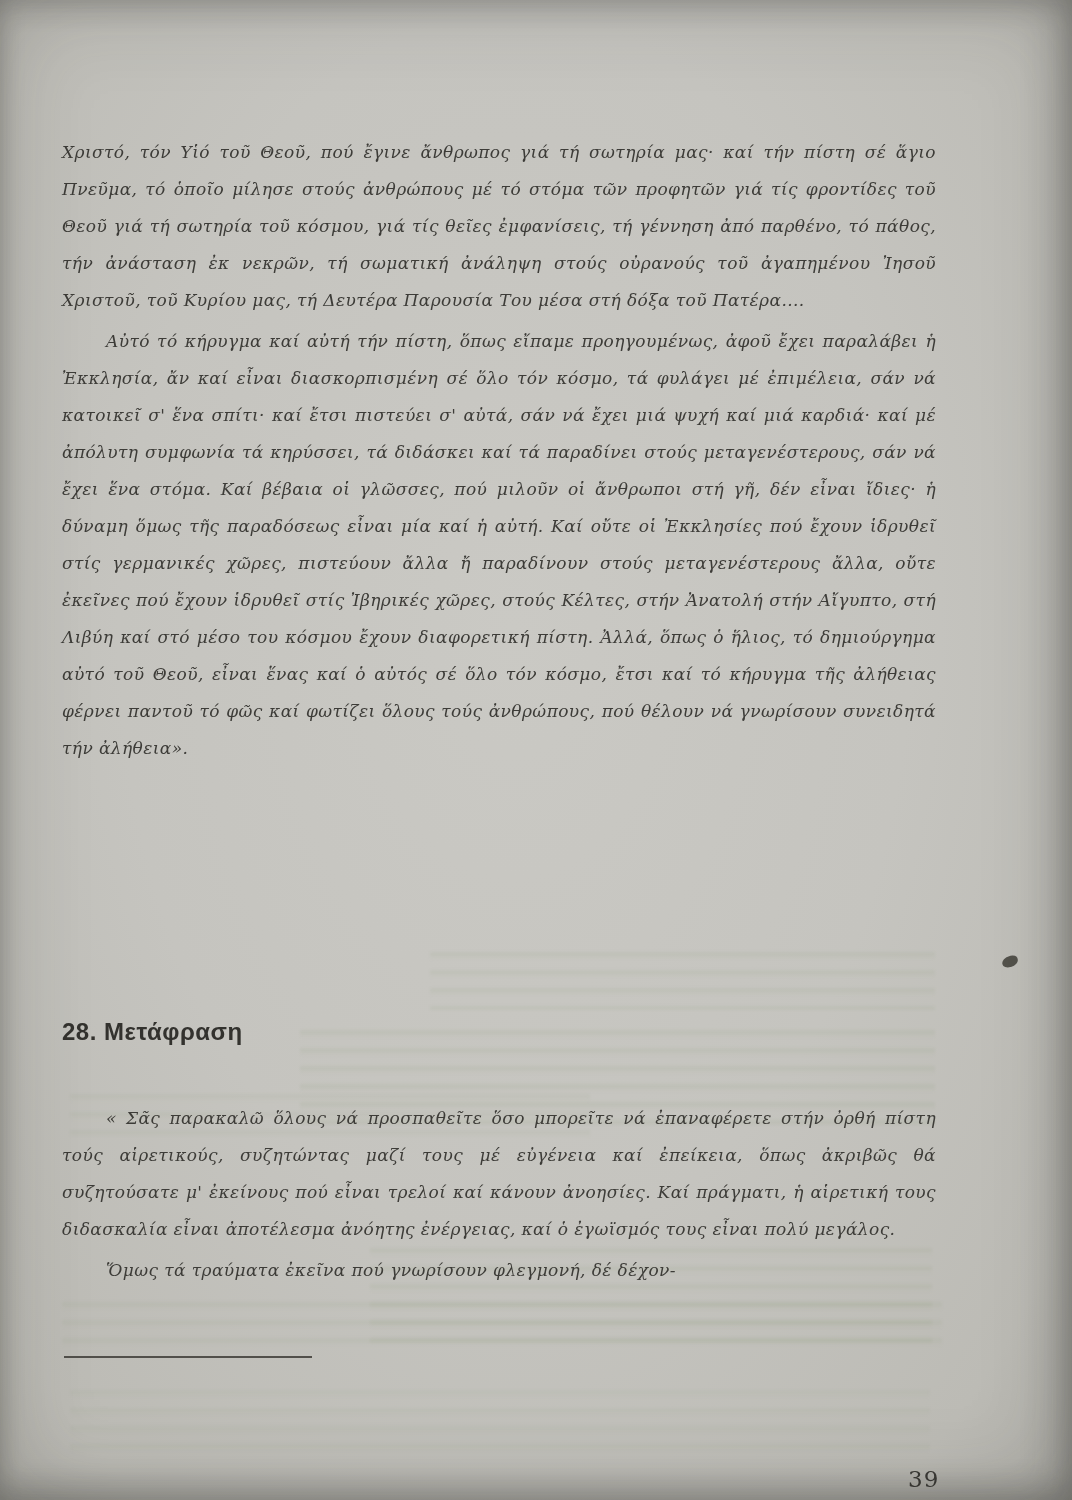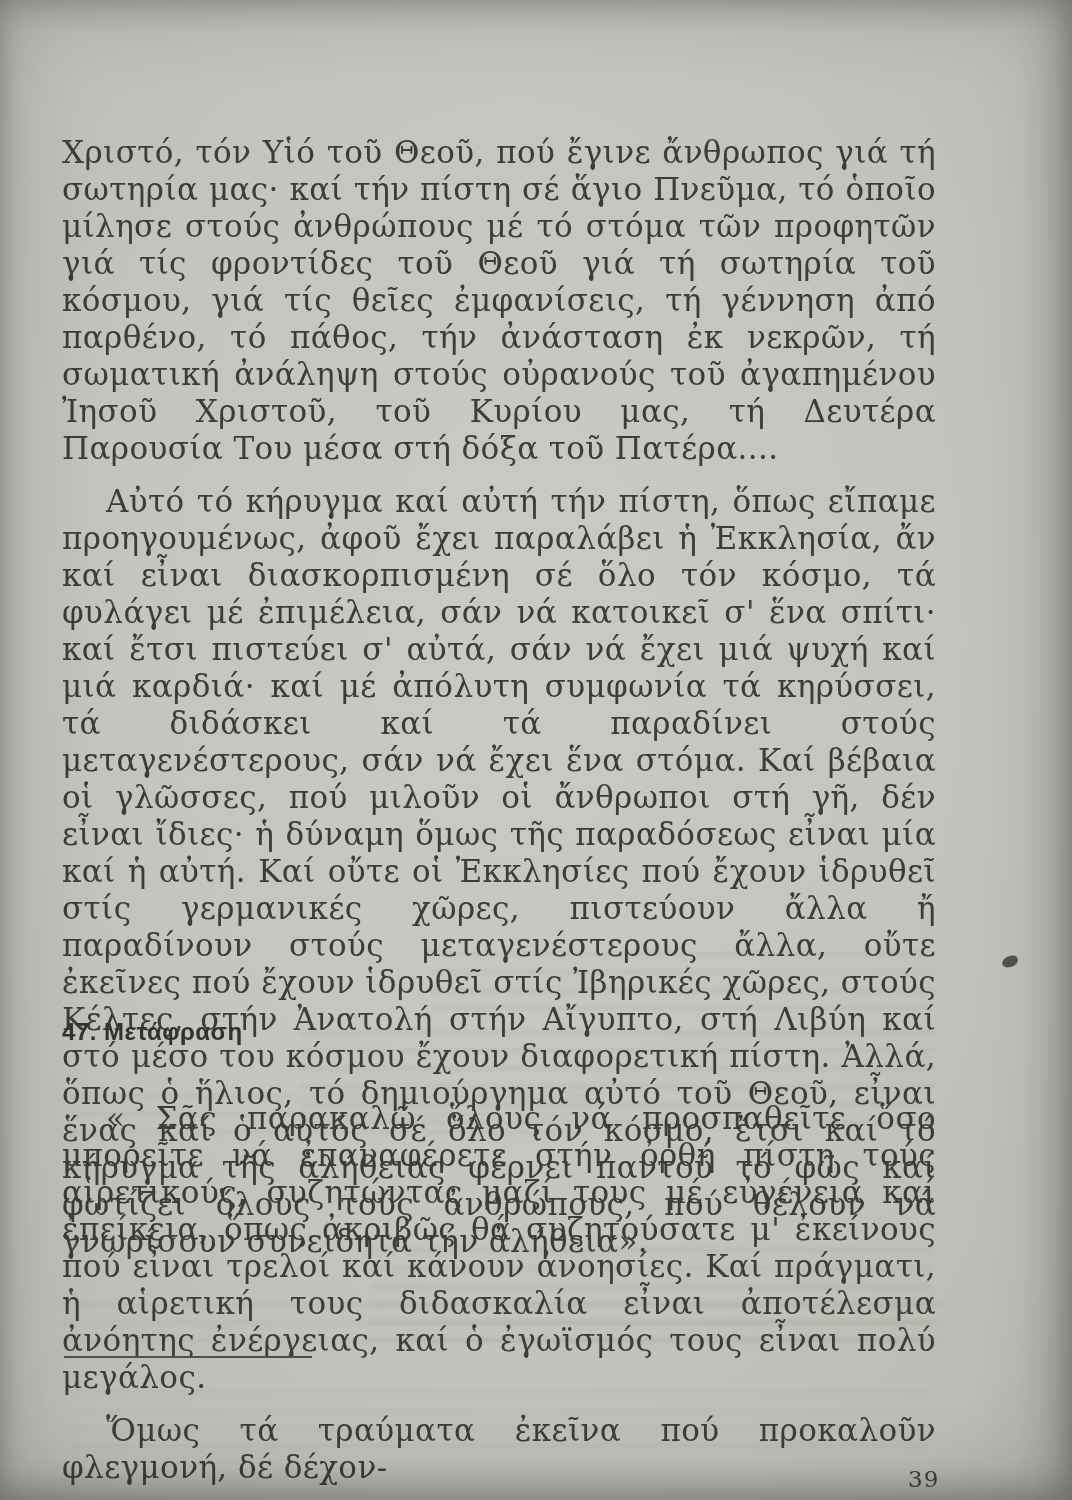--- a/index.html
+++ b/index.html
@@ -25,30 +25,31 @@
       inset 0 -16px 26px rgba(40,40,35,.18),
       inset 0 10px 22px rgba(40,40,35,.10);
     pointer-events:none;
   }
 
   .body-text {
     position:absolute;
     left:62px;
     width:874px;
     text-align:justify;
-    font-size:31px;
+    font-size:17px;
     line-height:37px;
     letter-spacing:.4px;
+    font-style:italic;
   }
   .block-top { top:134px; }
   .block-translation { top:1100px; }
 
   .par { text-align:justify; }
   .par.indent { text-indent:44px; }
-  .par + .par { margin-top:16px; }
+  .par + .par { margin-top:4px; }
 
   .heading-block {
     position:absolute;
     left:62px;
     top:1018px;
     font-family:"Liberation Sans", sans-serif;
     font-weight:bold;
     font-size:24px;
     letter-spacing:.5px;
     color:#33322e;
@@ -130,25 +131,25 @@
   <div class="ghost ghost-c"></div>
   <div class="ghost ghost-d"></div>
   <div class="ghost ghost-e"></div>
   <div class="ghost ghost-f"></div>
 
   <main class="body-text block-top">
     <p class="par">Χριστό, τόν Υἱό τοῦ Θεοῦ, πού ἔγινε ἄνθρωπος γιά τή σωτηρία μας· καί τήν πίστη σέ ἅγιο Πνεῦμα, τό ὁποῖο μίλησε στούς ἀνθρώπους μέ τό στόμα τῶν προφητῶν γιά τίς φροντίδες τοῦ Θεοῦ γιά τή σωτηρία τοῦ κόσμου, γιά τίς θεῖες ἐμφανίσεις, τή γέννηση ἀπό παρθένο, τό πάθος, τήν ἀνάσταση ἐκ νεκρῶν, τή σωματική ἀνάληψη στούς οὐρανούς τοῦ ἀγαπημένου Ἰησοῦ Χριστοῦ, τοῦ Κυρίου μας, τή Δευτέρα Παρουσία Του μέσα στή δόξα τοῦ Πατέρα....</p>
     <p class="par indent">Αὐτό τό κήρυγμα καί αὐτή τήν πίστη, ὅπως εἴπαμε προηγουμένως, ἀφοῦ ἔχει παραλάβει ἡ Ἐκκλησία, ἄν καί εἶναι διασκορπισμένη σέ ὅλο τόν κόσμο, τά φυλάγει μέ ἐπιμέλεια, σάν νά κατοικεῖ σ' ἕνα σπίτι· καί ἔτσι πιστεύει σ' αὐτά, σάν νά ἔχει μιά ψυχή καί μιά καρδιά· καί μέ ἀπόλυτη συμφωνία τά κηρύσσει, τά διδάσκει καί τά παραδίνει στούς μεταγενέστερους, σάν νά ἔχει ἕνα στόμα. Καί βέβαια οἱ γλῶσσες, πού μιλοῦν οἱ ἄνθρωποι στή γῆ, δέν εἶναι ἴδιες· ἡ δύναμη ὅμως τῆς παραδόσεως εἶναι μία καί ἡ αὐτή. Καί οὔτε οἱ Ἐκκλησίες πού ἔχουν ἱδρυθεῖ στίς γερμανικές χῶρες, πιστεύουν ἄλλα ἤ παραδίνουν στούς μεταγενέστερους ἄλλα, οὔτε ἐκεῖνες πού ἔχουν ἱδρυθεῖ στίς Ἰβηρικές χῶρες, στούς Κέλτες, στήν Ἀνατολή στήν Αἴγυπτο, στή Λιβύη καί στό μέσο του κόσμου ἔχουν διαφορετική πίστη. Ἀλλά, ὅπως ὁ ἥλιος, τό δημιούργημα αὐτό τοῦ Θεοῦ, εἶναι ἕνας καί ὁ αὐτός σέ ὅλο τόν κόσμο, ἔτσι καί τό κήρυγμα τῆς ἀλήθειας φέρνει παντοῦ τό φῶς καί φωτίζει ὅλους τούς ἀνθρώπους, πού θέλουν νά γνωρίσουν συνειδητά τήν ἀλήθεια».</p>
   </main>
 
-  <h2 class="heading-block">47. Μετάφραση</h2>
+  <h2 class="heading-block">28. Μετάφραση</h2>
 
   <section class="body-text block-translation">
     <p class="par indent">« Σᾶς παρακαλῶ ὅλους νά προσπαθεῖτε ὅσο μπορεῖτε νά ἐπαναφέρετε στήν ὀρθή πίστη τούς αἱρετικούς, συζητώντας μαζί τους μέ εὐγένεια καί ἐπείκεια, ὅπως ἀκριβῶς θά συζητούσατε μ' ἐκείνους πού εἶναι τρελοί καί κάνουν ἀνοησίες. Καί πράγματι, ἡ αἱρετική τους διδασκαλία εἶναι ἀποτέλεσμα ἀνόητης ἐνέργειας, καί ὁ ἐγωϊσμός τους εἶναι πολύ μεγάλος.</p>
-    <p class="par indent">Ὅμως τά τραύματα ἐκεῖνα πού προκαλοῦν φλεγμονή, δέ δέχον-</p>
+    <p class="par indent">Ὅμως τά τραύματα ἐκεῖνα πού γνωρίσουν φλεγμονή, δέ δέχον-</p>
   </section>
 
   <div class="rule"></div>
 
 
   <div class="page-number">39</div>
 
   <span class="ink-mark"></span>
 
   <div class="edge-shadow"></div>

